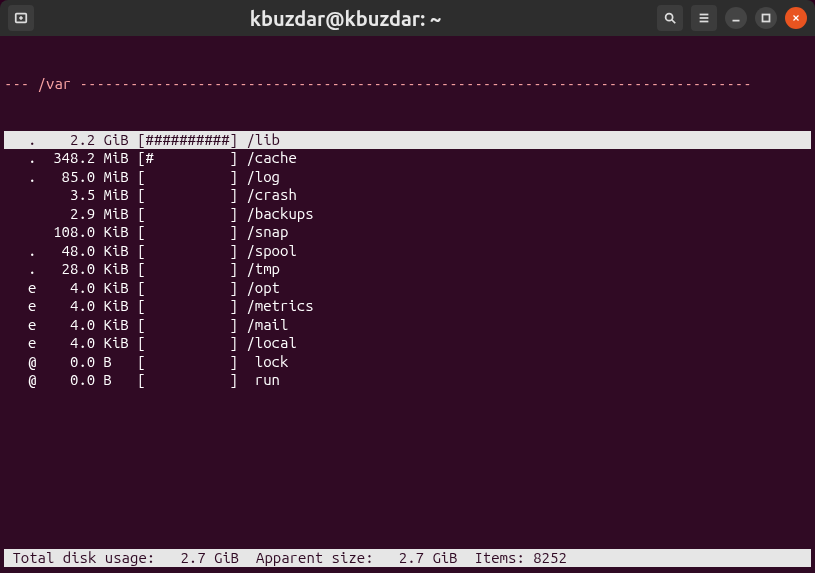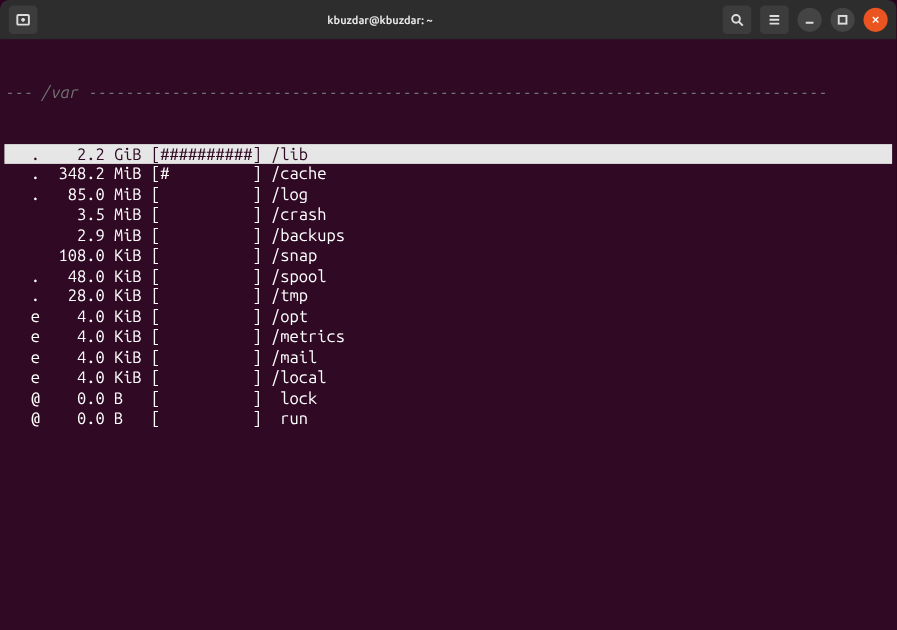--- a/index.html
+++ b/index.html
@@ -15,21 +15,21 @@
       height: 36px;
       background: #2d2d2d;
       display: flex;
       align-items: center;
       padding: 0 8px;
       color: #d8d8d8;
       border-top-left-radius: 8px;
       border-top-right-radius: 8px;
     }
     .tb-left { display: flex; align-items: center; gap: 4px; }
-    .tb-center { flex: 1; text-align: center; font-family: "Ubuntu", sans-serif; font-size: 10px; font-weight: 600; color: #e8e8e8; }
+    .tb-center { flex: 1; text-align: center; font-family: "Ubuntu", sans-serif; font-size: 20px; font-weight: 600; color: #e8e8e8; }
     .tb-right { display: flex; align-items: center; gap: 8px; }
     .tb-btn {
       width: 26px; height: 26px;
       border-radius: 4px;
       display: flex; align-items: center; justify-content: center;
       background: #3c3c3c;
       cursor: pointer;
     }
     .tb-btn svg { width: 14px; height: 14px; stroke: #ddd; fill: none; stroke-width: 2; }
     .tb-btn.flat { background: transparent; }
@@ -40,21 +40,21 @@
       background: #300a24;
       color: #ffffff;
       padding: 2px 4px;
       height: calc(573px - 36px);
       line-height: 18.5px;
       white-space: pre;
       position: relative;
     }
     .line { white-space: pre; }
     .header-line { color: #fff; }
-    .path-line { color: #737373; font-style: italic; }
+    .path-line { color: #fca5a5; }
     .row { color: #fff; padding-left: 24px; }
     .row.selected { background: #e6e6e6; color: #300a24; }
     .status {
       position: absolute;
       bottom: 6px;
       left: 4px; right: 4px;
       background: #e6e6e6;
       color: #300a24;
       white-space: pre;
     }
@@ -102,13 +102,14 @@
           <line x1="4" y1="4" x2="12" y2="12"></line>
           <line x1="12" y1="4" x2="4" y2="12"></line>
         </svg>
     </div>
   </div>
 </div>
 
 <div class="terminal">
   <div class="line path-line">--- /var --------------------------------------------------------------------------------</div>
   <div id="rows"><div class="line row selected">.    2.2 GiB [##########] /lib</div><div class="line row">.  348.2 MiB [#         ] /cache</div><div class="line row">.   85.0 MiB [          ] /log</div><div class="line row">     3.5 MiB [          ] /crash</div><div class="line row">     2.9 MiB [          ] /backups</div><div class="line row">   108.0 KiB [          ] /snap</div><div class="line row">.   48.0 KiB [          ] /spool</div><div class="line row">.   28.0 KiB [          ] /tmp</div><div class="line row">e    4.0 KiB [          ] /opt</div><div class="line row">e    4.0 KiB [          ] /metrics</div><div class="line row">e    4.0 KiB [          ] /mail</div><div class="line row">e    4.0 KiB [          ] /local</div><div class="line row">@    0.0 B   [          ]  lock</div><div class="line row">@    0.0 B   [          ]  run</div></div>
+  <div class="status"> Total disk usage:   2.7 GiB  Apparent size:   2.7 GiB  Items: 8252</div>
 </div>
 
 </body></html>

